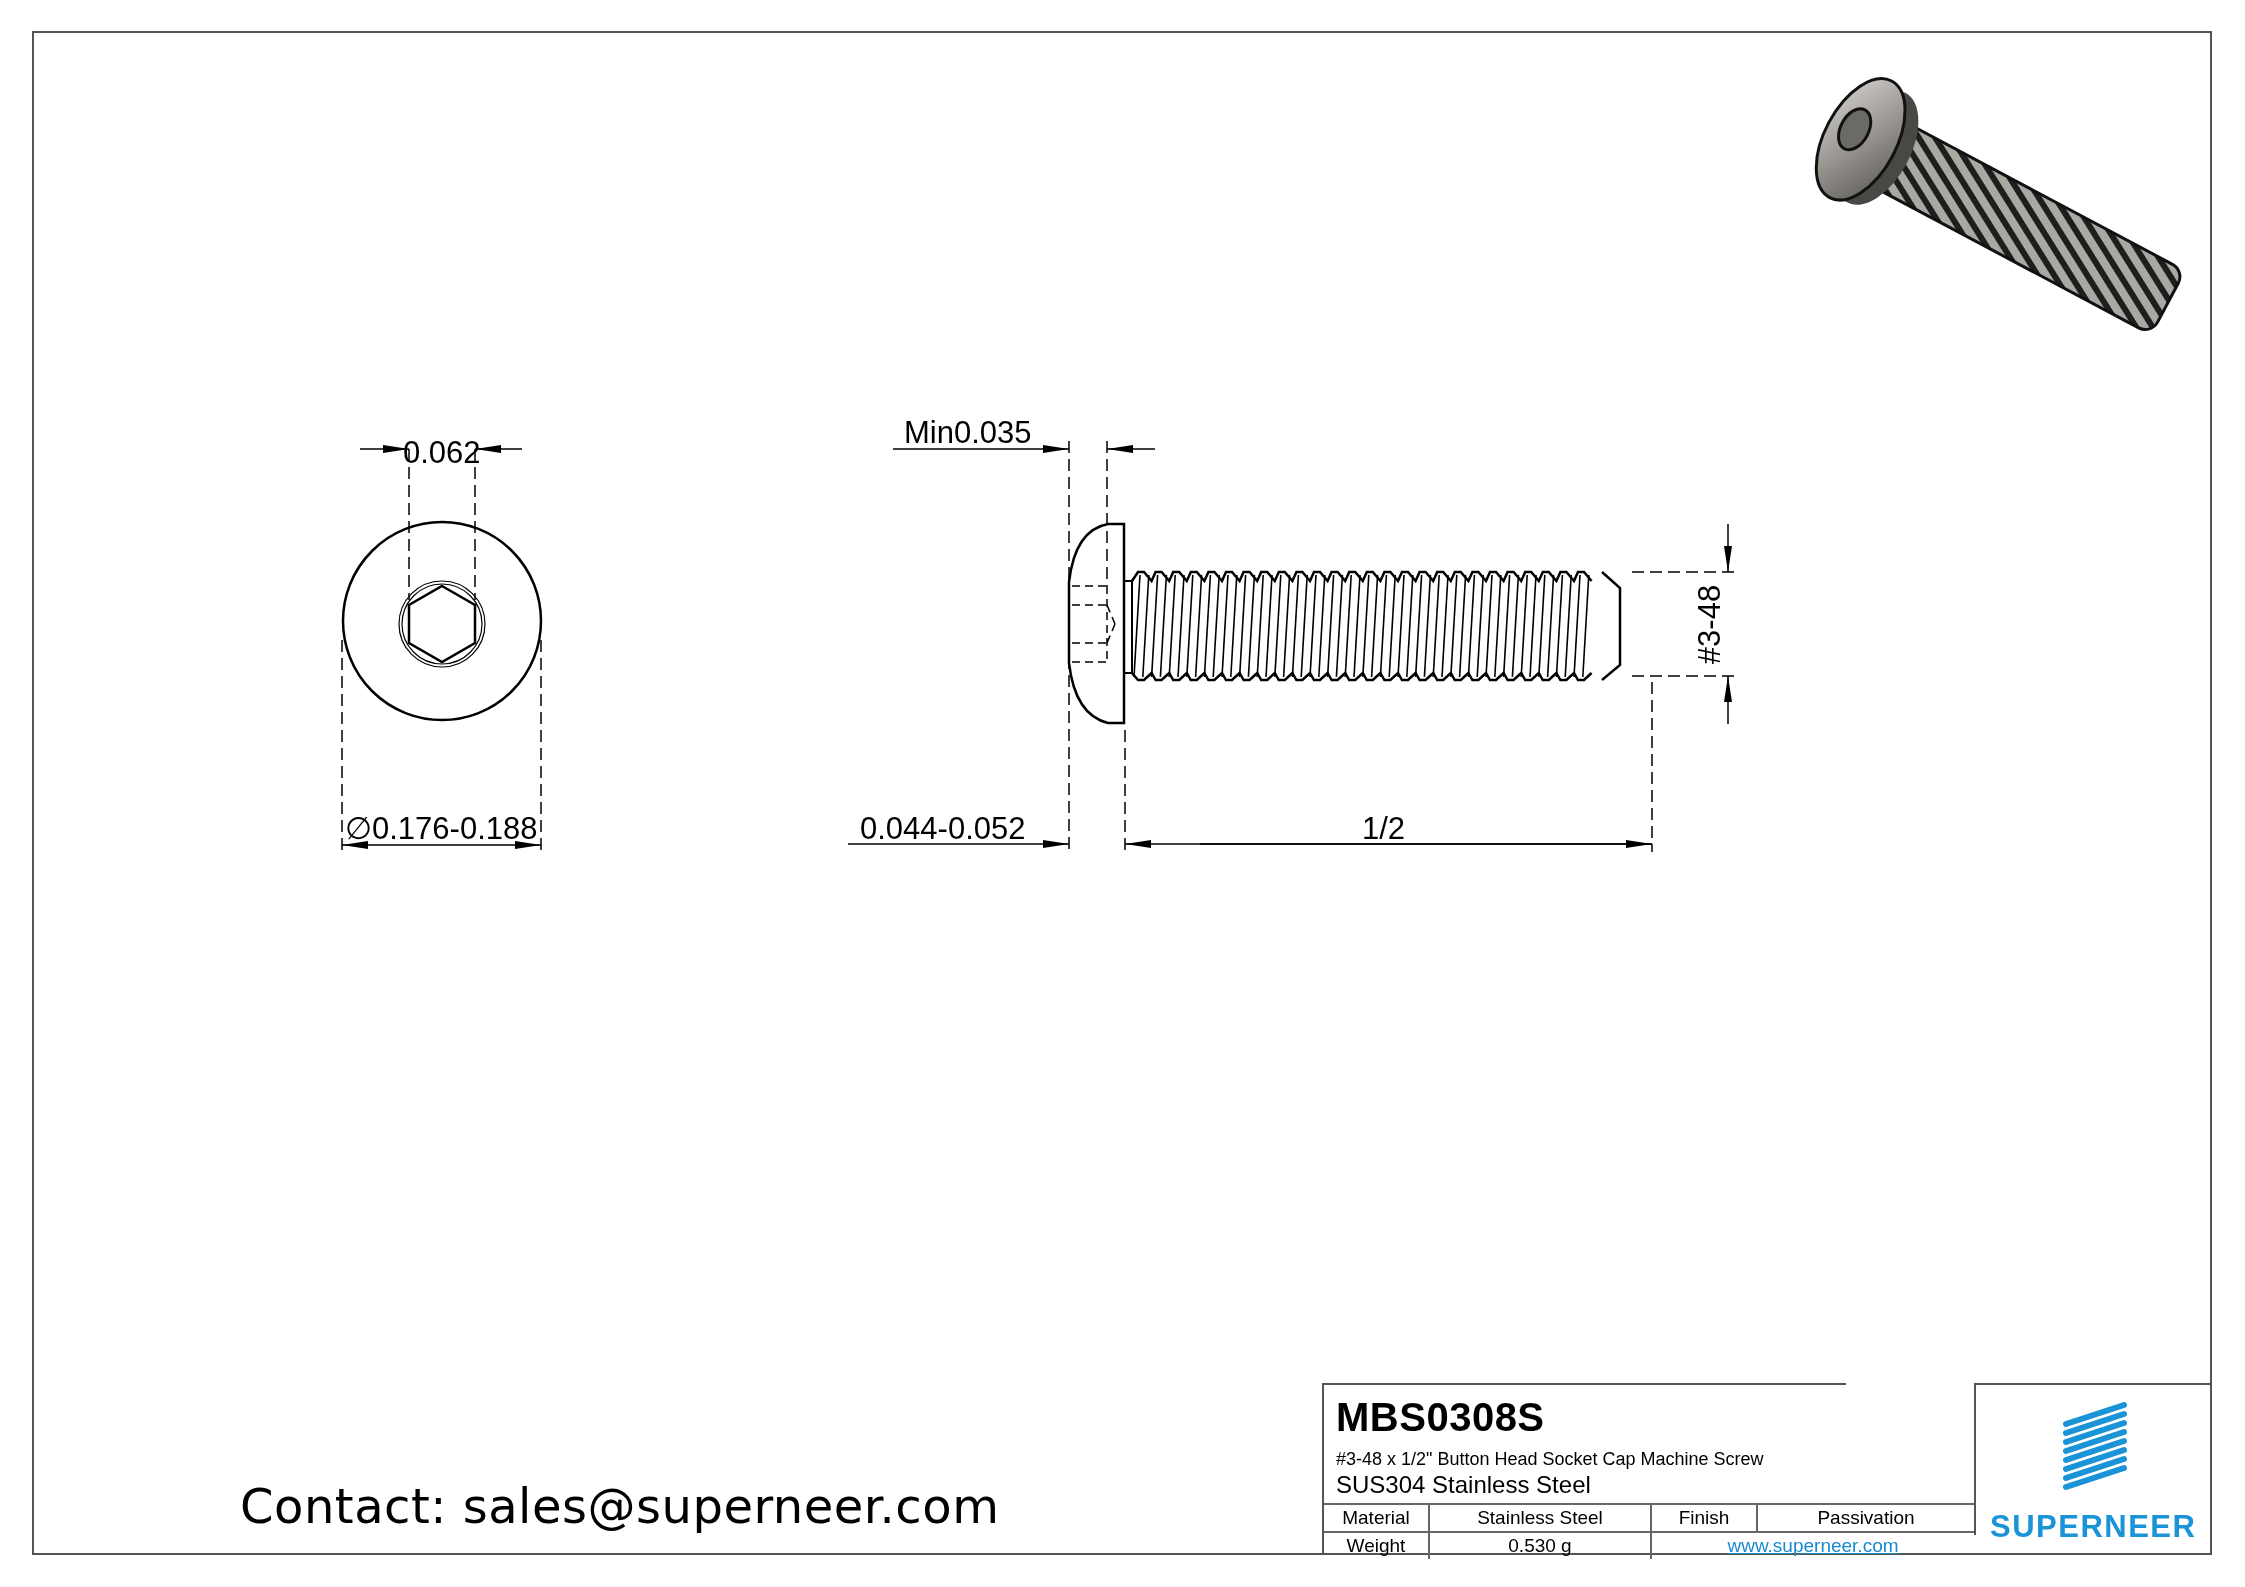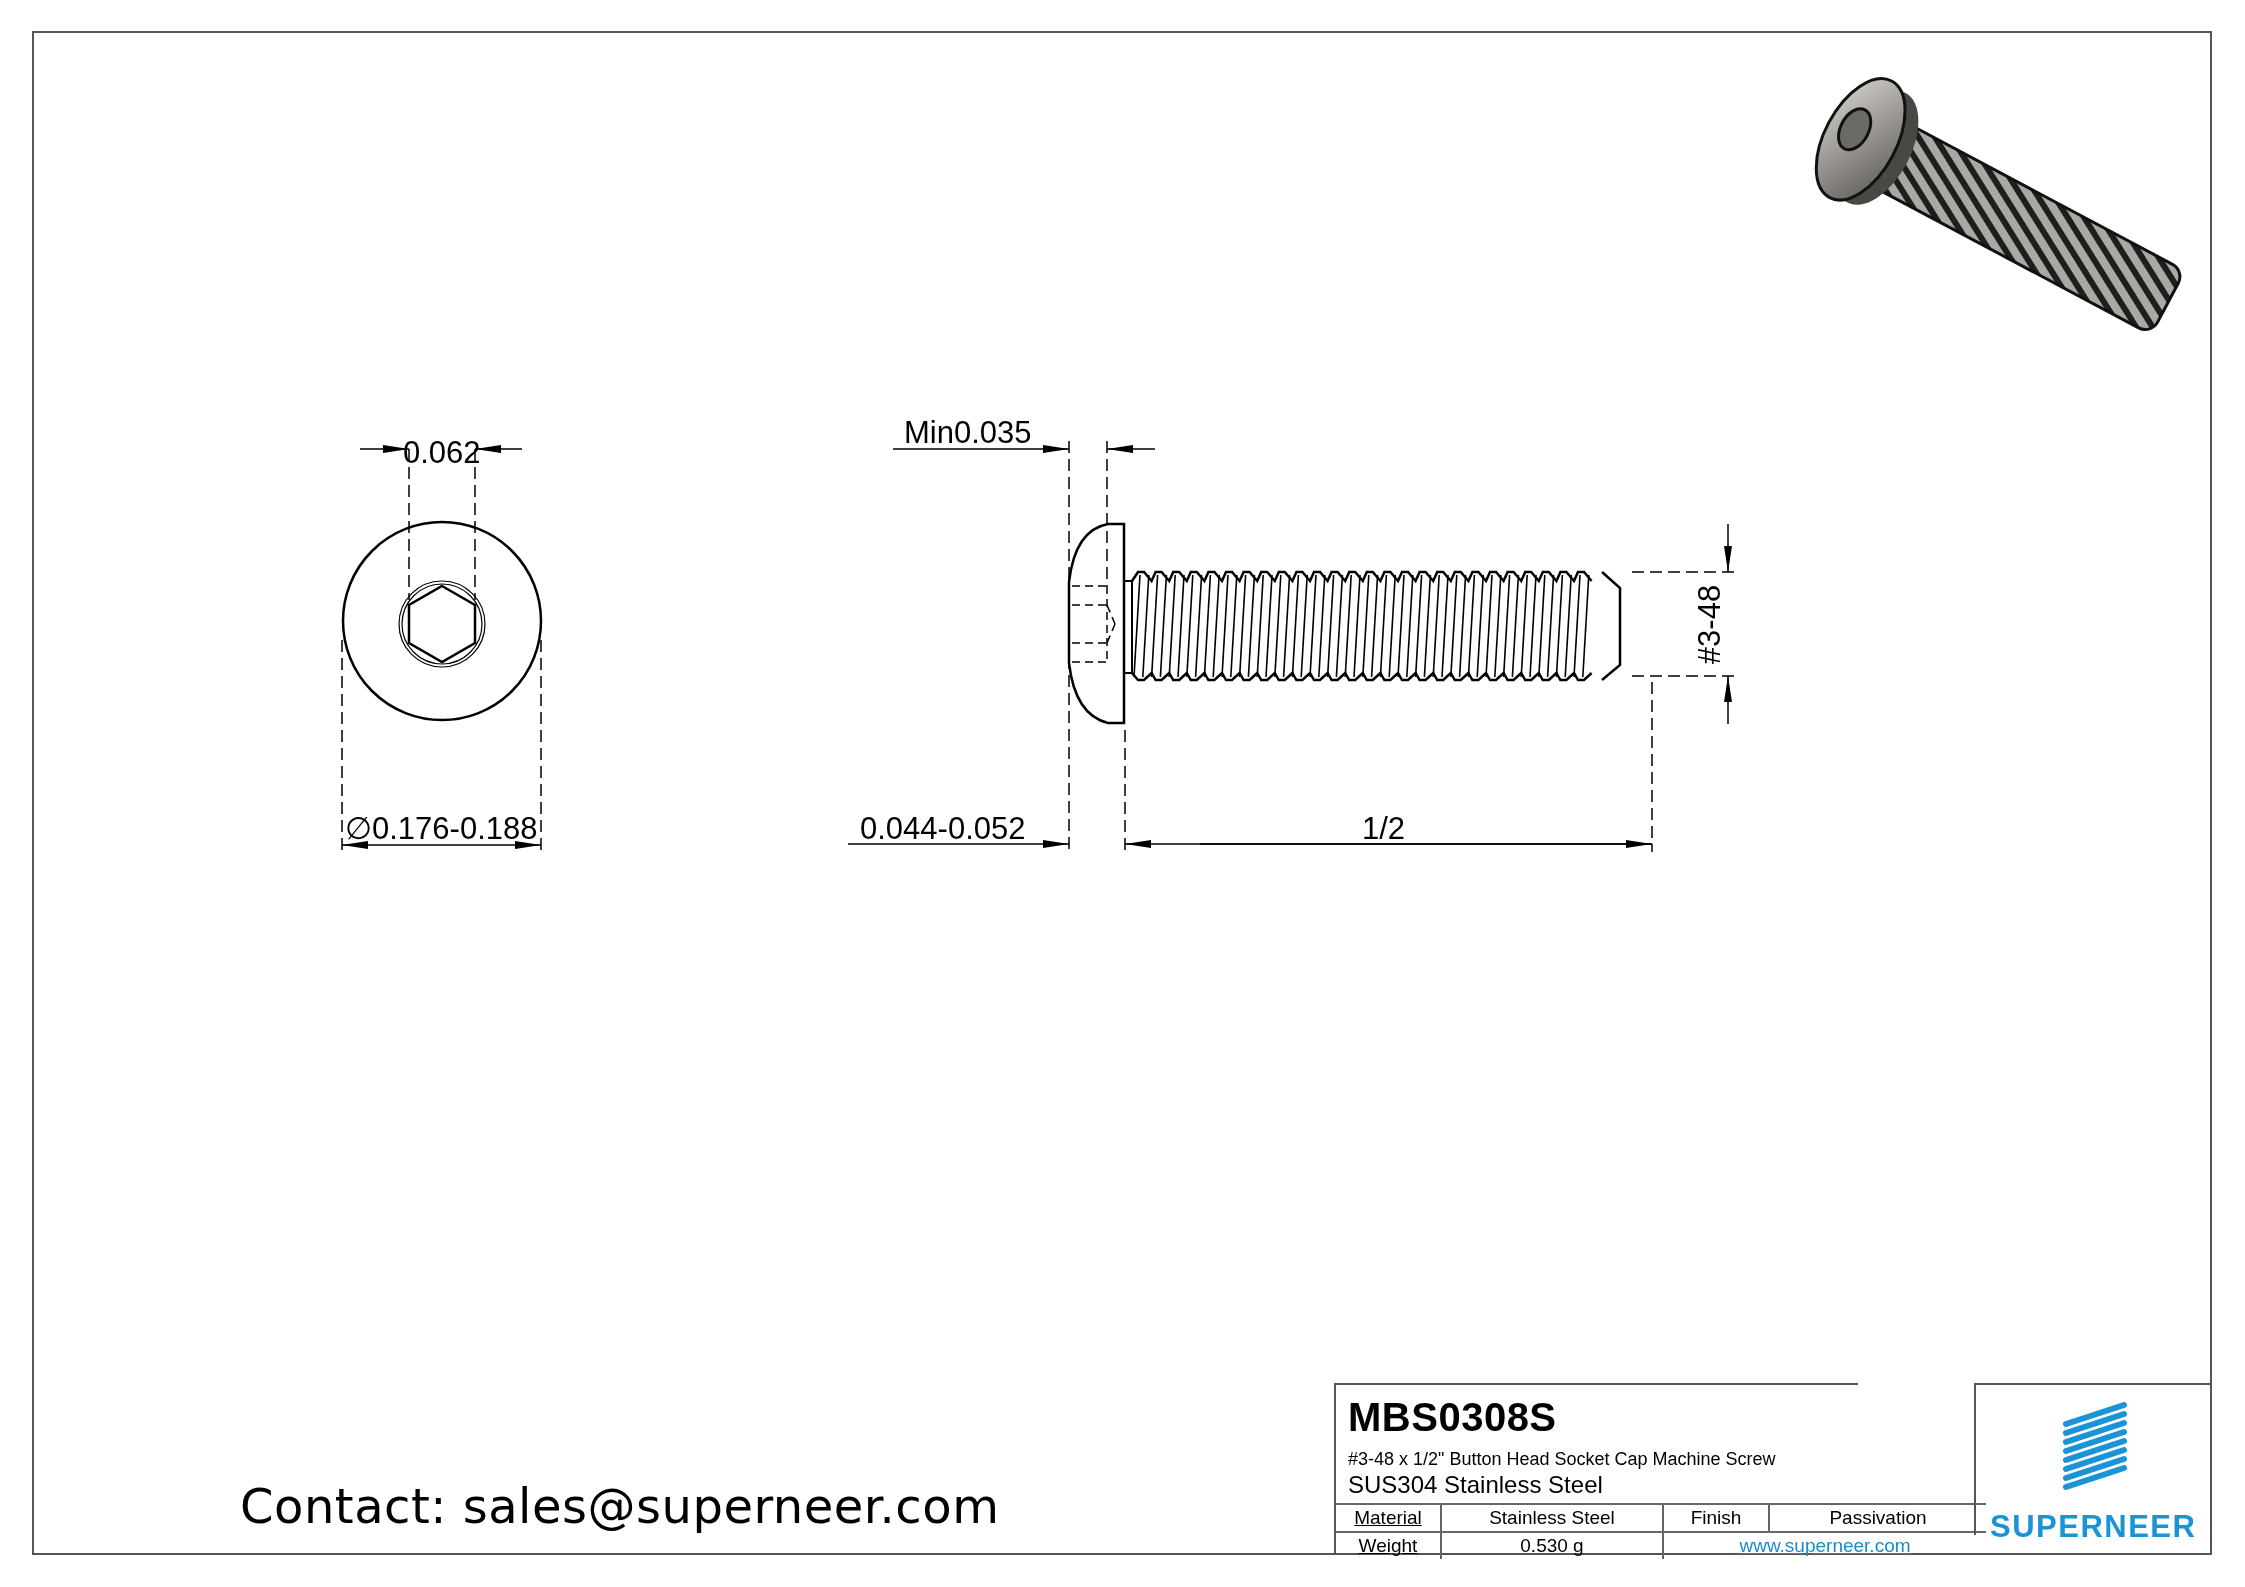--- a/index.html
+++ b/index.html
@@ -1,28 +1,28 @@
 <!DOCTYPE html>
 <html><head>
 <meta charset="utf-8">
 <style>
   html, body { margin:0; padding:0; background:#ffffff; }
   body { width:2245px; height:1587px; position:relative; overflow:hidden; font-family:"Liberation Sans", sans-serif; color:#000; }
   .frame { position:absolute; left:32px; top:31px; width:2180px; height:1524px; border:2px solid #555; box-sizing:border-box; }
   svg.drawing { position:absolute; left:0; top:0; }
   .dim-text { position:absolute; font-size:31px; line-height:1; white-space:nowrap; color:#000; }
   .contact { position:absolute; left:240px; top:1478px; font-family:"DejaVu Sans", sans-serif; font-size:48px; letter-spacing:0.5px; }
-  .title-block { position:absolute; left:1322px; top:1383px; width:524px; height:172px; border-left:2px solid #555; border-top:2px solid #555; box-sizing:border-box;margin-left:12px; }
+  .title-block { position:absolute; left:1322px; top:1383px; width:524px; height:172px; border-left:2px solid #555; border-top:2px solid #555; box-sizing:border-box; }
   .tb-code { position:absolute; left:12px; top:10px; font-size:40px; font-weight:bold; letter-spacing:0.5px; }
   .tb-desc { position:absolute; left:12px; top:64px; font-size:18px; }
   .tb-desc2 { position:absolute; left:12px; top:86px; font-size:24px; }
   .tb-table { position:absolute; left:0; top:118px; width:650px; border-collapse:collapse; font-size:19px; }
   .tb-table td { border:2px solid #666; height:26px; padding:0; text-align:center; }
   .tb-table tr:first-child td { border-top:2px solid #666; }
-  .tb-table td:first-child { border-left:none;text-decoration:underline; }
+  .tb-table td:first-child { border-left:none; }
   .tb-table td:last-child { border-right:none; }
   .tb-table tr:last-child td { border-bottom:none; }
   .url { color:#1a8ad0;text-decoration:underline; }
   .logo-block { position:absolute; left:1974px; top:1383px; width:238px; height:152px; border-left:2px solid #555; border-top:2px solid #555; box-sizing:border-box; }
   .logo-text { position:absolute; left:14px; top:124px; font-size:31px; font-weight:bold; color:#1a94d6; letter-spacing:1.5px; }
 </style>
 </head>
 <body>
 
 <div class="frame"></div>

